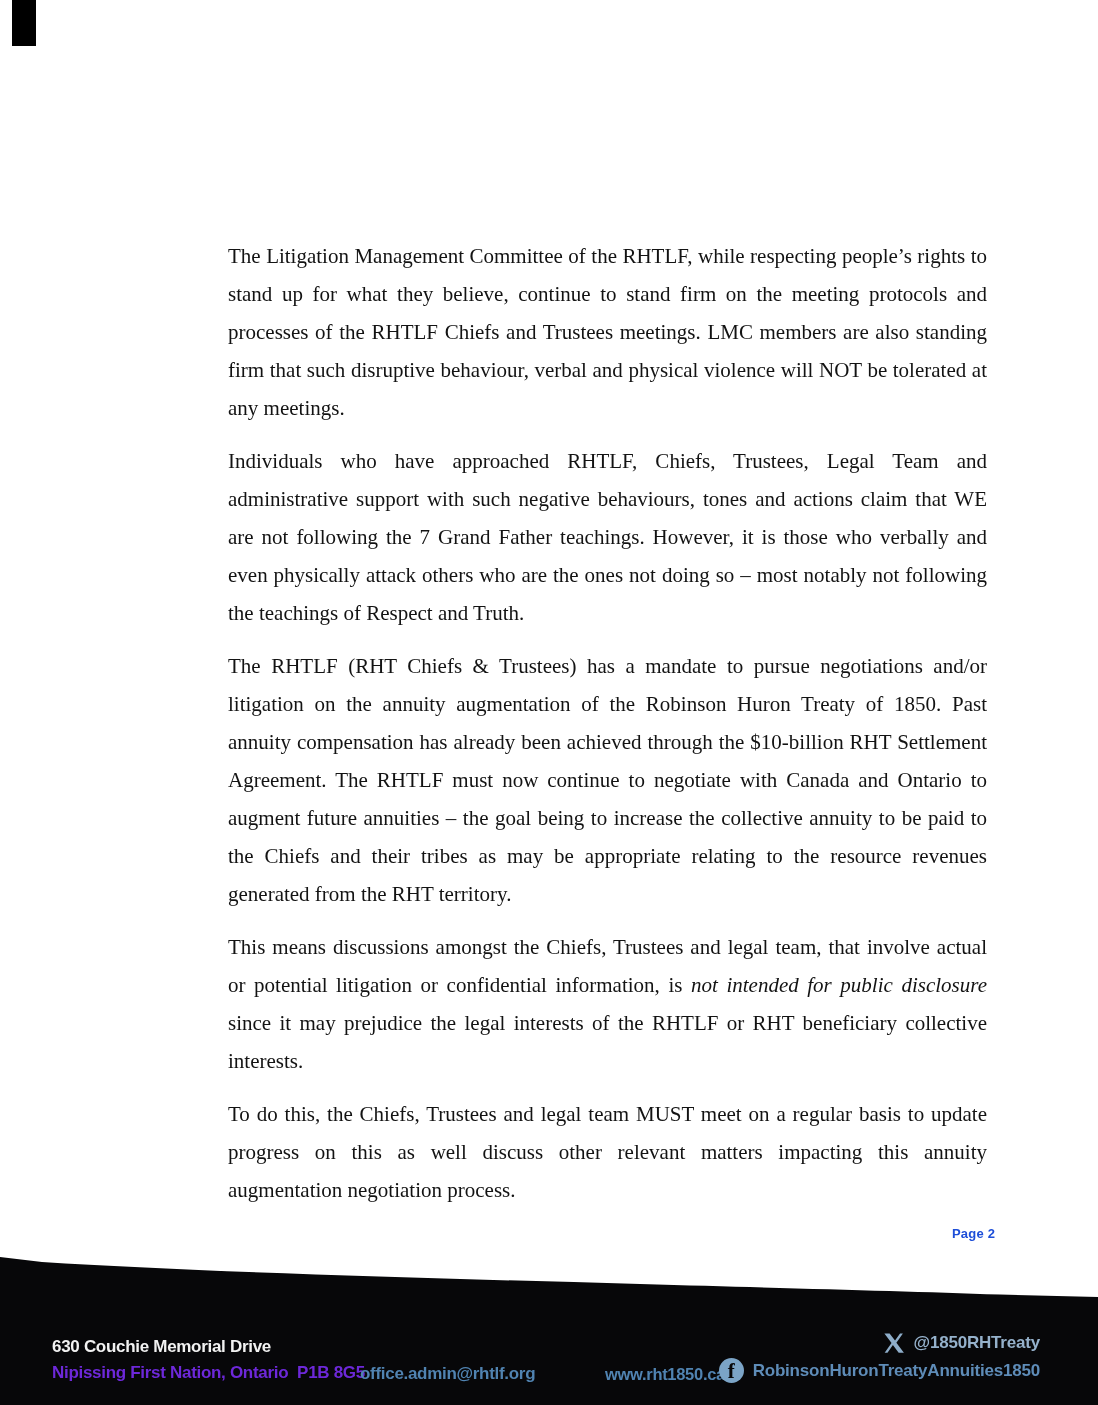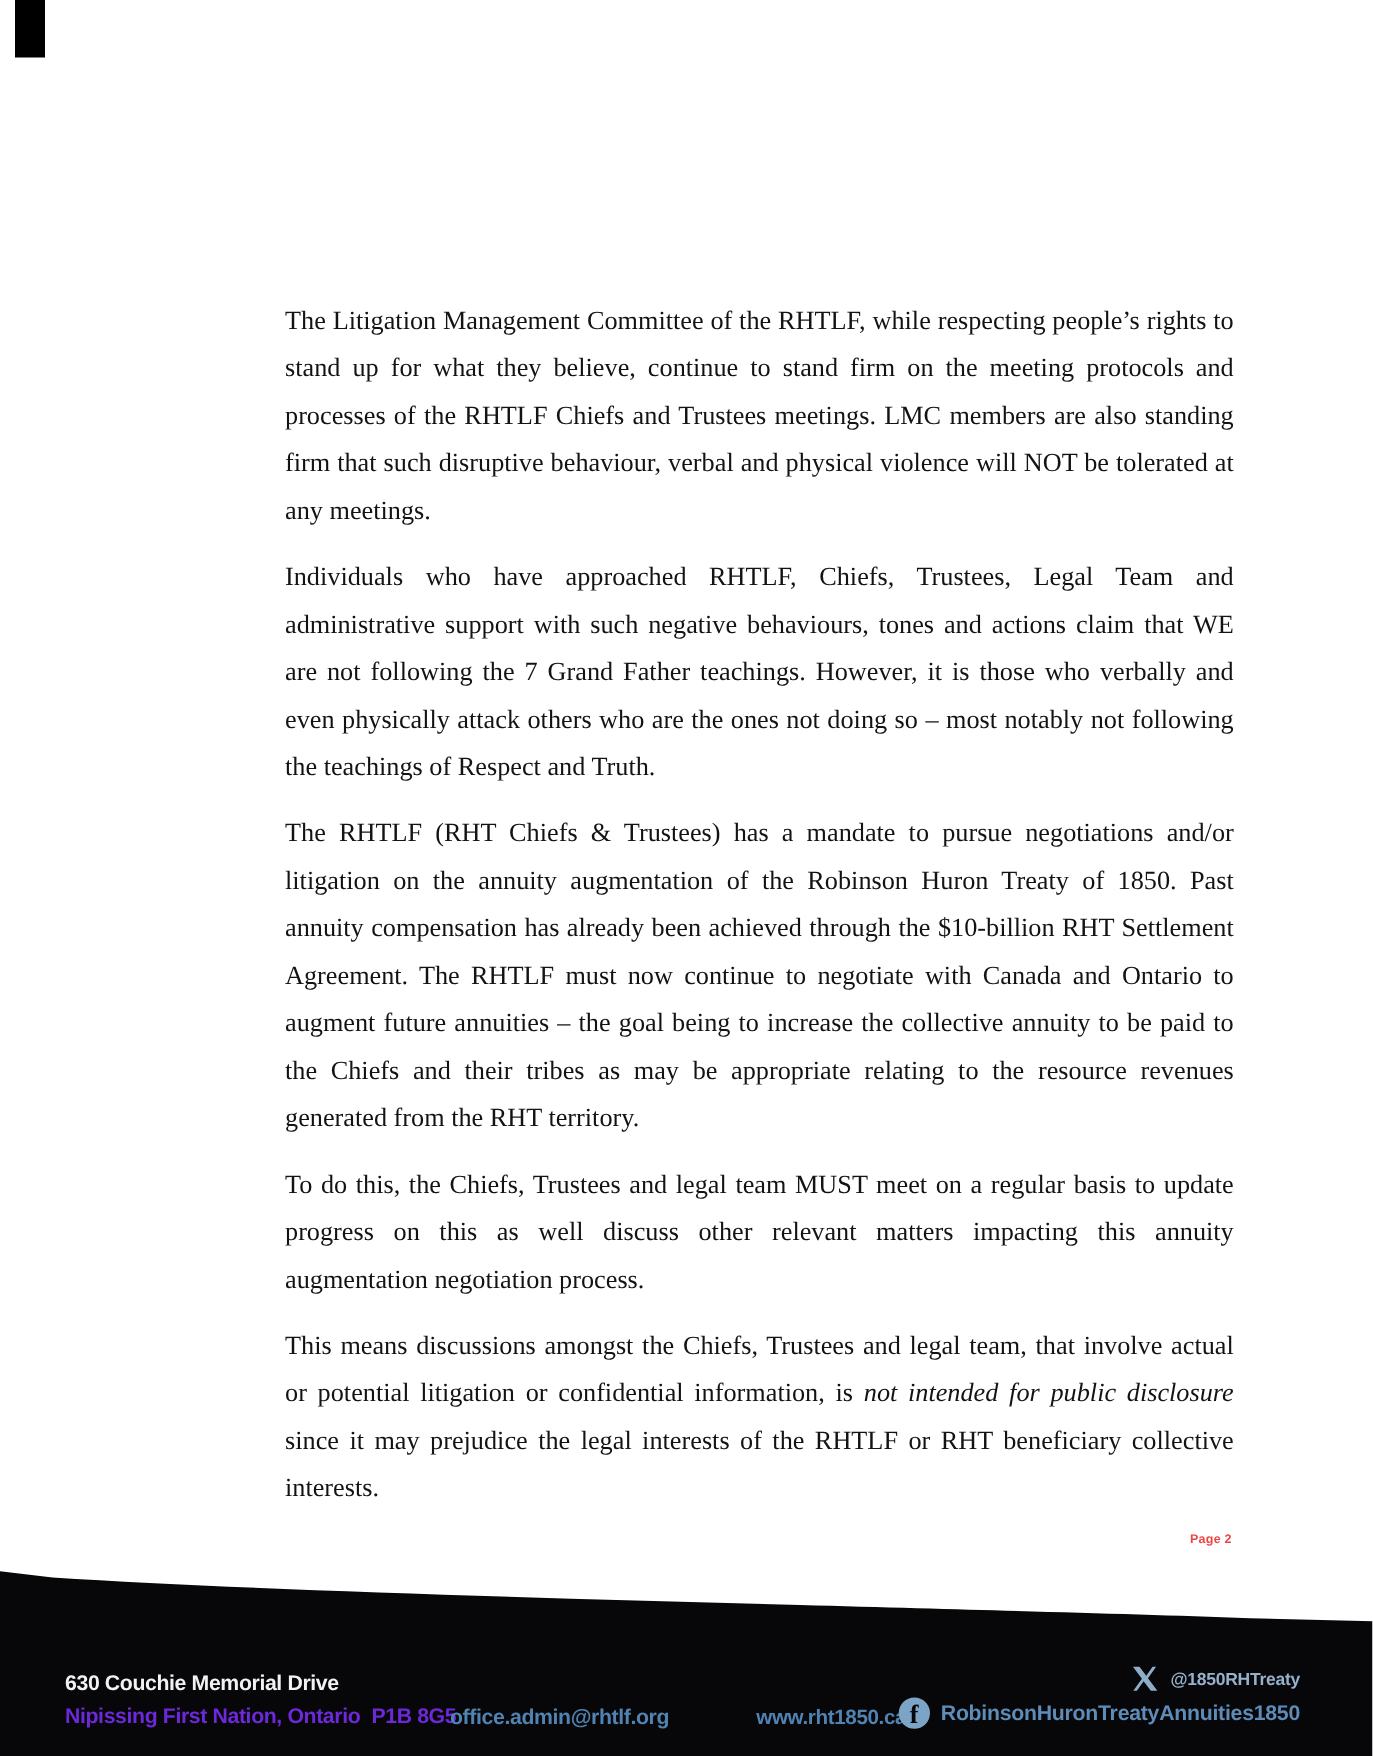--- a/index.html
+++ b/index.html
@@ -29,23 +29,23 @@
     color: #131313;
     text-align: justify;
   }
   .text-block p { margin: 15px; }
   .text-block em { font-style: italic; }
 
   .page-number {
     position: absolute;
     left: 952px; top: 1226px;
     font-family: "Liberation Sans", sans-serif;
-    font-size: 10px;
+    font-size: 13px;
     font-weight: 600;
-    color: #ef4444;
+    color: #1d4ed8;
     letter-spacing: 0.2px;
   }
 
   
   .footer-wave {
     position: absolute;
     left: 0; top: 1248px;
     width: 1098px; height: 157px;
     display: block;
   }
@@ -65,21 +65,21 @@
   .social-row {
     position: absolute;
     right: 58px;
     display: flex;
     align-items: center;
     gap: 9px;
     font-family: "Liberation Sans", sans-serif;
     font-weight: bold;
     letter-spacing: -0.2px;
   }
-  .social-x  { top: 1332px; font-size: 14px; color: #95b1cb; }
+  .social-x  { top: 1332px; font-size: 17px; color: #95b1cb; }
   .social-fb { top: 1358px; font-size: 17px; color: #5e8cb8; }
 
   .x-icon { width: 22px; height: 22px; display: block; }
   .x-icon path { fill: #8eadc9; }
 
   .fb-icon {
     width: 25px; height: 25px;
     border-radius: 50%;
     background: #7ba4c7;
     position: relative;
@@ -98,22 +98,22 @@
 </style>
 </head>
 <body>
 
 <div class="corner-mark"></div>
 
 <div class="text-block">
   <p>The Litigation Management Committee of the RHTLF, while respecting people’s rights to stand up for what they believe, continue to stand firm on the meeting protocols and processes of the RHTLF Chiefs and Trustees meetings. LMC members are also standing firm that such disruptive behaviour, verbal and physical violence will NOT be tolerated at any meetings.</p>
   <p>Individuals who have approached RHTLF, Chiefs, Trustees, Legal Team and administrative support with such negative behaviours, tones and actions claim that WE are not following the 7 Grand Father teachings. However, it is those who verbally and even physically attack others who are the ones not doing so – most notably not following the teachings of Respect and Truth.</p>
   <p>The RHTLF (RHT Chiefs &amp; Trustees) has a mandate to pursue negotiations and/or litigation on the annuity augmentation of the Robinson Huron Treaty of 1850.  Past annuity compensation has already been achieved through the $10-billion RHT Settlement Agreement. The RHTLF must now continue to negotiate with Canada and Ontario to augment future annuities – the goal being to increase the collective annuity to be paid to the Chiefs and their tribes as may be appropriate relating to the resource revenues generated from the RHT territory.</p>
+  <p><span>This means discussions amongst the Chiefs, Trustees and legal team, that involve actual or potential litigation or confidential information, is </span><em>not intended for public disclosure</em><span> since it may prejudice the legal interests of the RHTLF or RHT beneficiary collective interests.</span></p>
   <p>To do this, the Chiefs, Trustees and legal team MUST meet on a regular basis to update progress on this as well discuss other relevant matters impacting this annuity augmentation negotiation process.</p>
-  <p><span>This means discussions amongst the Chiefs, Trustees and legal team, that involve actual or potential litigation or confidential information, is </span><em>not intended for public disclosure</em><span> since it may prejudice the legal interests of the RHTLF or RHT beneficiary collective interests.</span></p>
 </div>
 
 <div class="page-number">Page 2</div>
 
 <svg class="footer-wave" viewBox="0 0 1098 157" preserveAspectRatio="none" aria-hidden="true">
   <path d="M0,9 L42,14 C200,24 420,30 640,36 C800,40.5 900,43 1000,46.5 L1098,49 L1098,157 L0,157 Z" fill="#070709"></path>
 </svg>
 
 <div class="footer-text addr1">630 Couchie Memorial Drive</div>
 <div class="footer-text addr2">Nipissing First Nation, Ontario  P1B 8G5</div>

